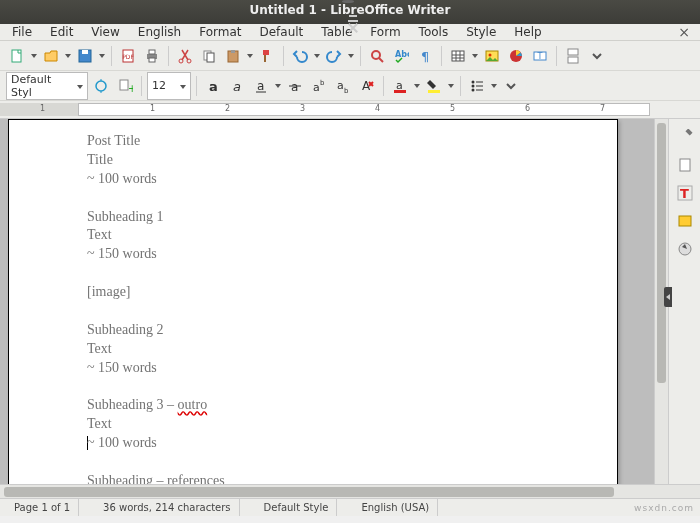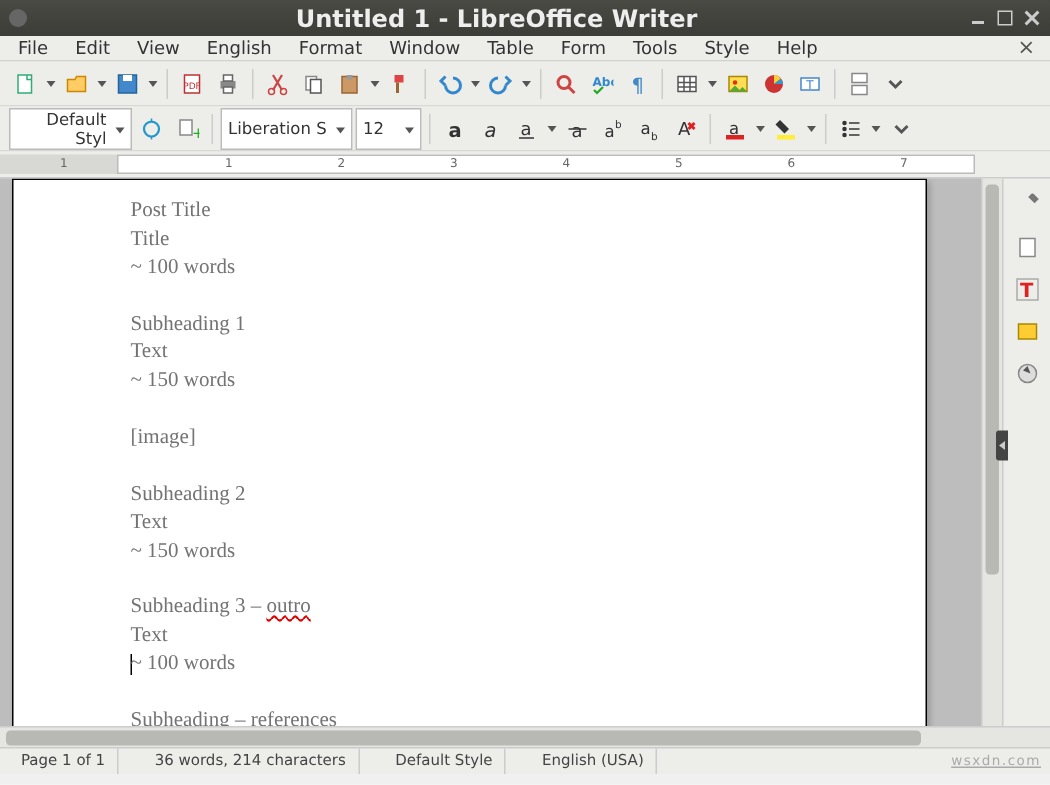--- a/index.html
+++ b/index.html
@@ -1,40 +1,40 @@
 <!DOCTYPE html>
 <html><head>
 <meta charset="utf-8">
 <style>
   * { box-sizing: border-box; margin: 0; padding: 0; }
   html, body { width: 700px; height: 523px; overflow: hidden; font-family: "DejaVu Sans", sans-serif; font-size: 12px; background: #f0f0f0; }
   
   
-  .titlebar { height: 24px; background: linear-gradient(#4a4a44, #3c3c38); color: #ddd; display: flex; align-items: center; padding: 0 6px; font-size: 16px; }
+  .titlebar { height: 24px; background: linear-gradient(#4a4a44, #3c3c38); color: #ddd; display: flex; align-items: center; padding: 0 6px; font-size: 12px; flex-direction: column; }
   .titlebar .wc { width: 12px; height: 12px; border-radius: 50%; margin-right: 4px; background: #666; display:inline-block; }
   .titlebar .title { flex: 1; text-align: center; font-weight: bold; color:#eee; }
   .titlebar .min,.titlebar .max,.titlebar .cls { width:12px; height:12px; margin-left:6px; display:inline-block; position:relative; }
   .titlebar .min::after{content:"";position:absolute;left:2px;right:2px;bottom:2px;height:2px;background:#ccc;}
   .titlebar .max::after{content:"";position:absolute;left:1px;right:1px;top:1px;bottom:1px;border:1px solid #ccc;}
   .titlebar .cls::before,.titlebar .cls::after{content:"";position:absolute;left:5px;top:0;width:2px;height:12px;background:#ccc;}
   .titlebar .cls::before{transform:rotate(45deg);} .titlebar .cls::after{transform:rotate(-45deg);}
 
   
   .menubar { height: 17px; background: #ededea; display: flex; align-items: center; padding: 0 4px; gap: 2px; border-bottom:1px solid #d0d0cc;}
   .menubar .mi { padding: 3px 8px; color: #333; cursor:default; }
   .menubar .close-doc { margin-left:auto; padding:0 6px; font-size:14px; color:#555;}
 
   
   .toolbar { height: 30px; background: #ededea; display: flex; align-items: center; padding: 0 6px; gap: 2px; border-bottom:1px solid #d8d8d4;}
   .tb-btn { width: 22px; height: 22px; display:flex; align-items:center; justify-content:center; border-radius:3px; position:relative;}
   .tb-sep { width:1px; height:20px; background:#ccc; margin:0 3px;}
   .tb-drop { width:8px; display:flex; align-items:center; justify-content:center;}
   .tb-drop::after{content:"";border-left:3px solid transparent;border-right:3px solid transparent;border-top:4px solid #555;}
   
-  .combo { height:28px; background:#fff; border:1px solid #bbb; display:flex; align-items:center; padding:0 4px; font-size:11px; color:#333;text-align:right;}
+  .combo { height:28px; background:#fff; border:1px solid #bbb; display:flex; align-items:center; padding:0 4px; font-size:11px; color:#333;}
   .combo .cd { margin-left:auto; padding-left:6px;}
   .combo .cd::after{content:"";border-left:3px solid transparent;border-right:3px solid transparent;border-top:4px solid #555;display:inline-block;}
 
   
   svg.ic { width:16px; height:16px; }
 
   
   .ruler { height: 18px; background: #ededea; border-bottom:1px solid #ccc; position:relative; font-size:8px; color:#666; overflow:hidden;}
   .ruler .track{position:absolute; left:78px; right:50px; top:2px; bottom:2px; background:#fff; border:1px solid #bbb;}
   .ruler .num{position:absolute; top:3px; font-size:8px;}
@@ -57,40 +57,40 @@
   .sidebar .sb{ width:24px; height:24px; display:flex; align-items:center; justify-content:center; border-radius:3px;}
   
   
   .hscroll { height:14px; background:#e5e5e2; display:flex; align-items:center; border-top:1px solid #ccc;}
   .hscroll .track{flex:1; position:relative; height:10px;}
   .hscroll .thumb{position:absolute; left:4px; width:610px; top:0; bottom:0; background:#b8b8b4; border-radius:3px;}
 
   
   .status { height:18px; background:#ededea; border-top:1px solid #ccc; display:flex; align-items:center; font-size:10px; color:#444; padding:0 6px; gap:16px;}
   .status .cell{padding:0 8px; border-right:1px solid #ccc; height:100%; display:flex; align-items:center;}
-  .status .watermark{margin-left:auto; color:#aaa; font-size:9px; letter-spacing:1px;text-decoration:underline;}
+  .status .watermark{margin-left:auto; color:#aaa; font-size:9px; letter-spacing:1px;}
 </style>
 </head>
 <body>
 
 <div class="titlebar">
   <span class="wc"></span>
   <span class="title">Untitled 1 - LibreOffice Writer</span>
   <span class="min"></span>
   <span class="max"></span>
   <span class="cls"></span>
 </div>
 
 <div class="menubar">
   <span class="mi">File</span>
   <span class="mi">Edit</span>
   <span class="mi">View</span>
   <span class="mi">English</span>
   <span class="mi">Format</span>
-  <span class="mi">Window</span>
+  <span class="mi">Default</span>
   <span class="mi">Table</span>
   <span class="mi">Form</span>
   <span class="mi">Tools</span>
   <span class="mi">Style</span>
   <span class="mi">Help</span>
   <span class="close-doc">×</span>
 </div>
 
 <div class="toolbar">
   <div class="tb-btn">
@@ -240,24 +240,20 @@
         <path d="M8 3V1M8 15v-2" stroke="#29c"></path>
       </svg>
     </div>
   <div class="tb-btn">
       <svg class="ic" viewBox="0 0 16 16">
         <rect x="3" y="2" width="8" height="10" fill="#fff" stroke="#888"></rect>
         <text x="11" y="14" font-size="10" fill="#2a2">+</text>
       </svg>
     </div>
   <div class="tb-sep"></div>
-  <div class="combo" style="width:88px">
-      <span>Liberation S</span>
-      <span class="cd"></span>
-    </div>
   <div class="combo" style="width:44px">
       <span>12</span>
       <span class="cd"></span>
     </div>
   <div class="tb-sep"></div>
   <div class="tb-btn">
       <svg class="ic" viewBox="0 0 16 16">
         <text x="4" y="13" font-size="13" font-weight="bold" fill="#333">a</text>
       </svg>
     </div>

